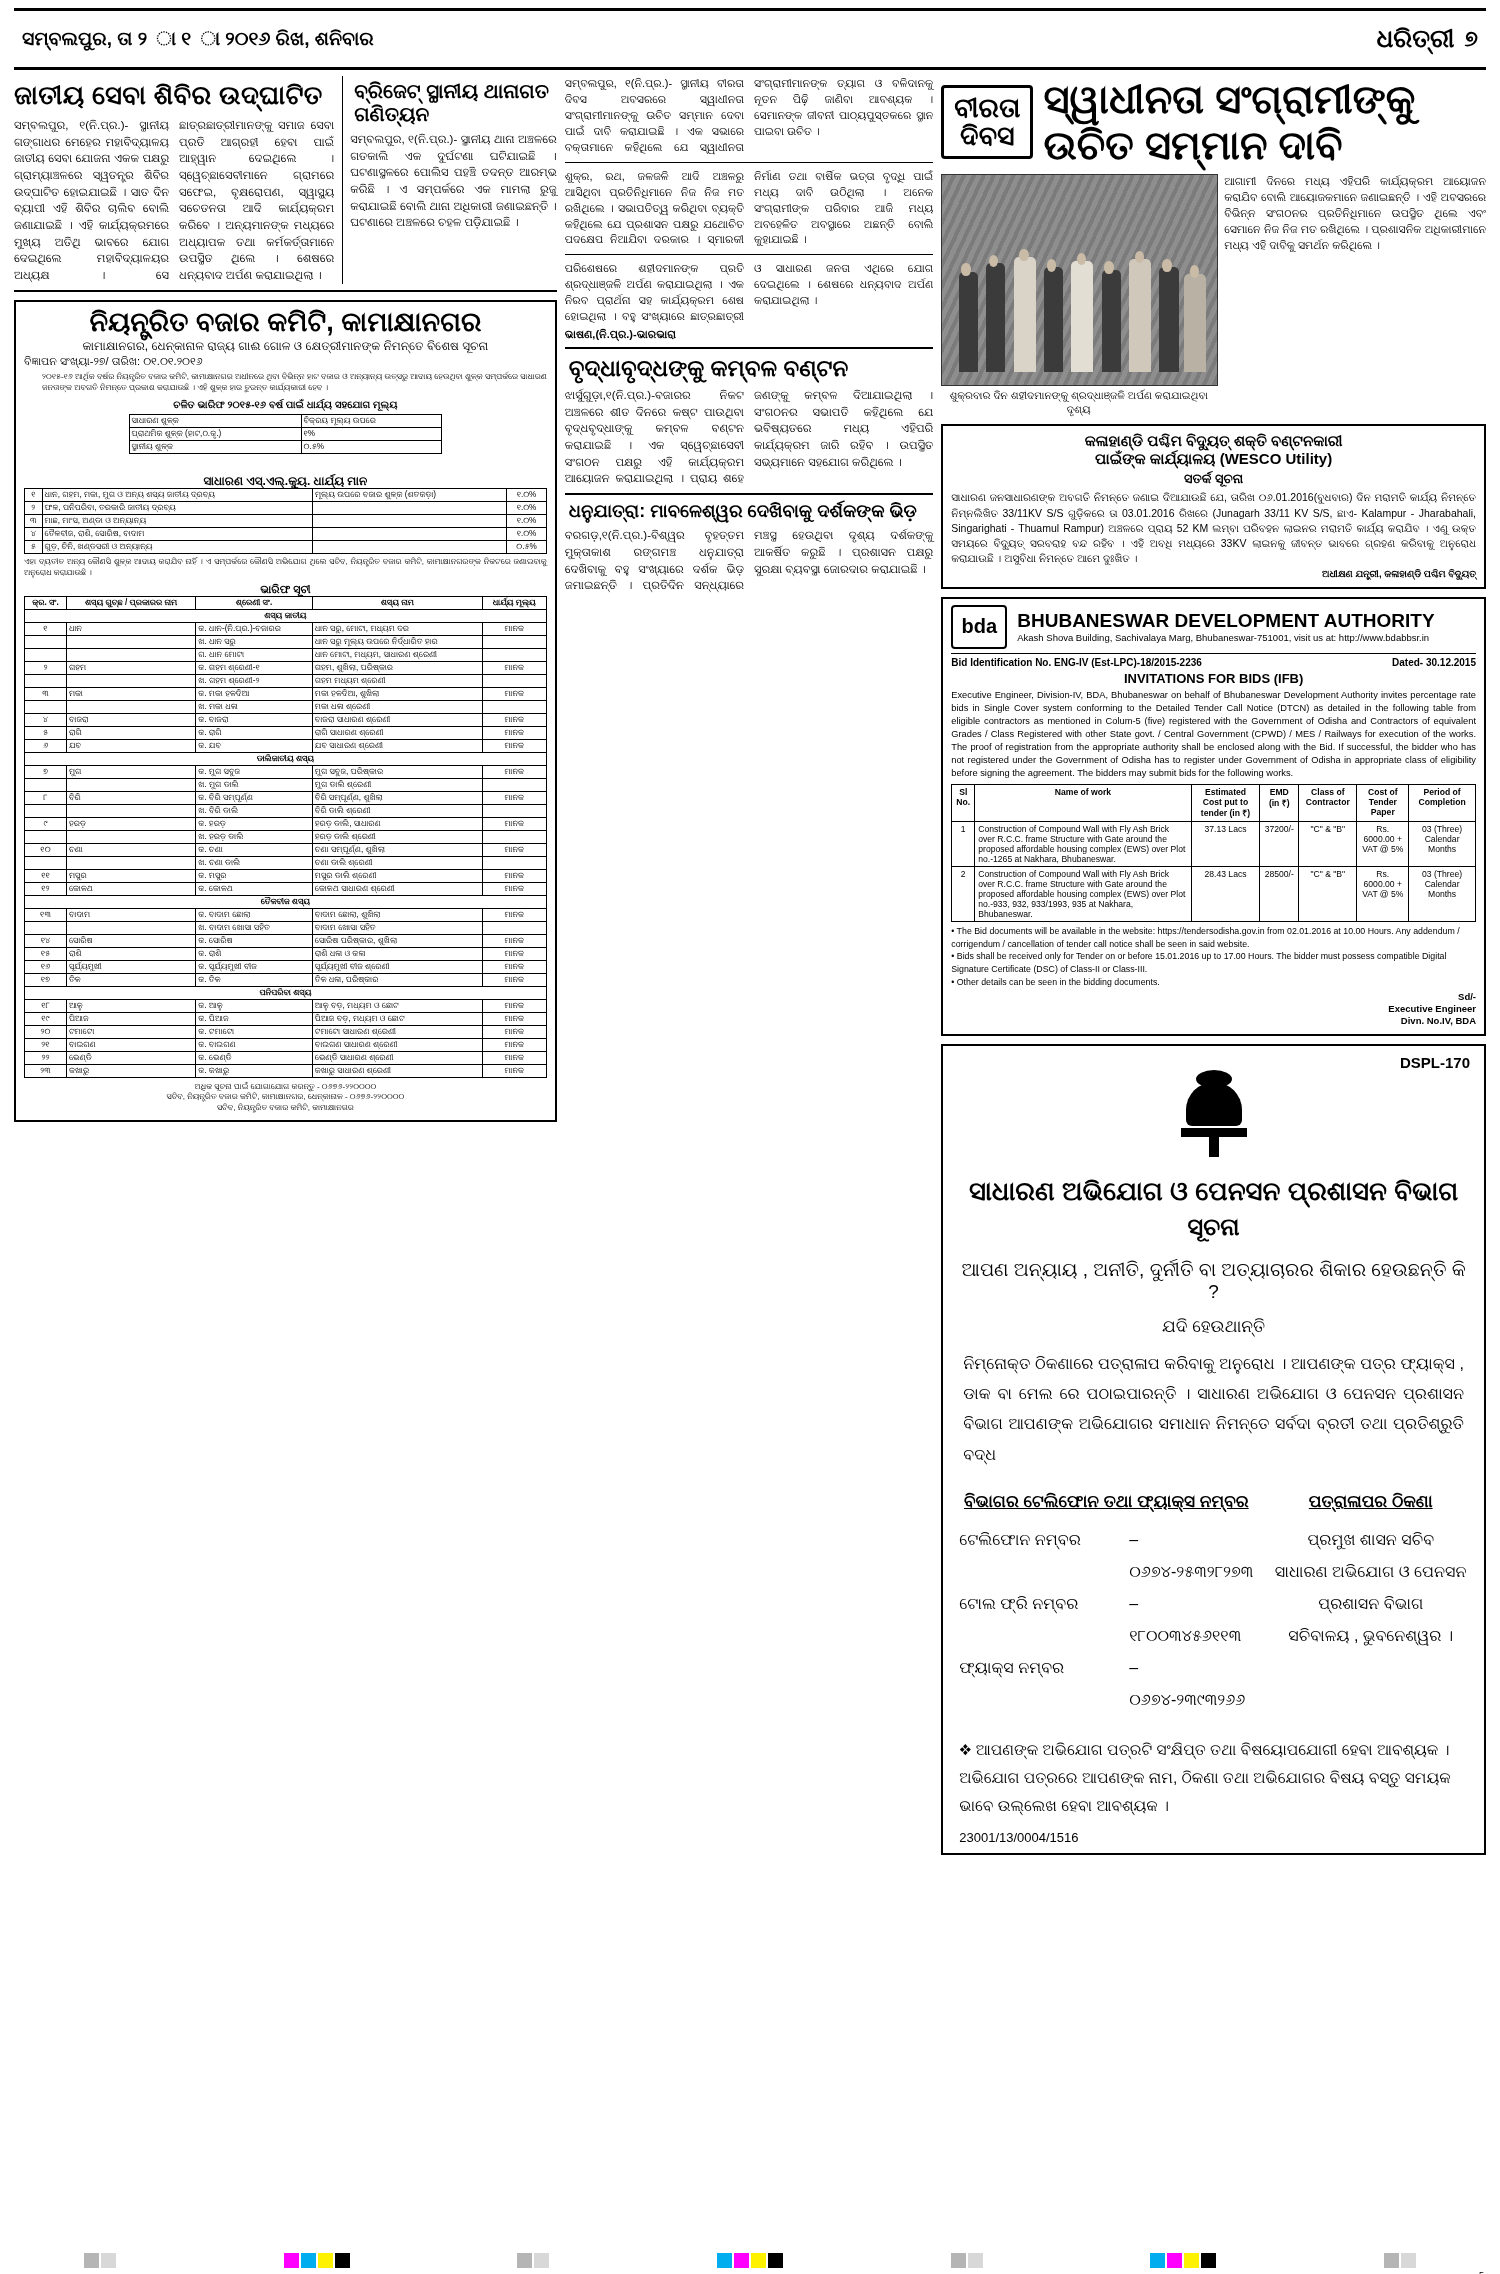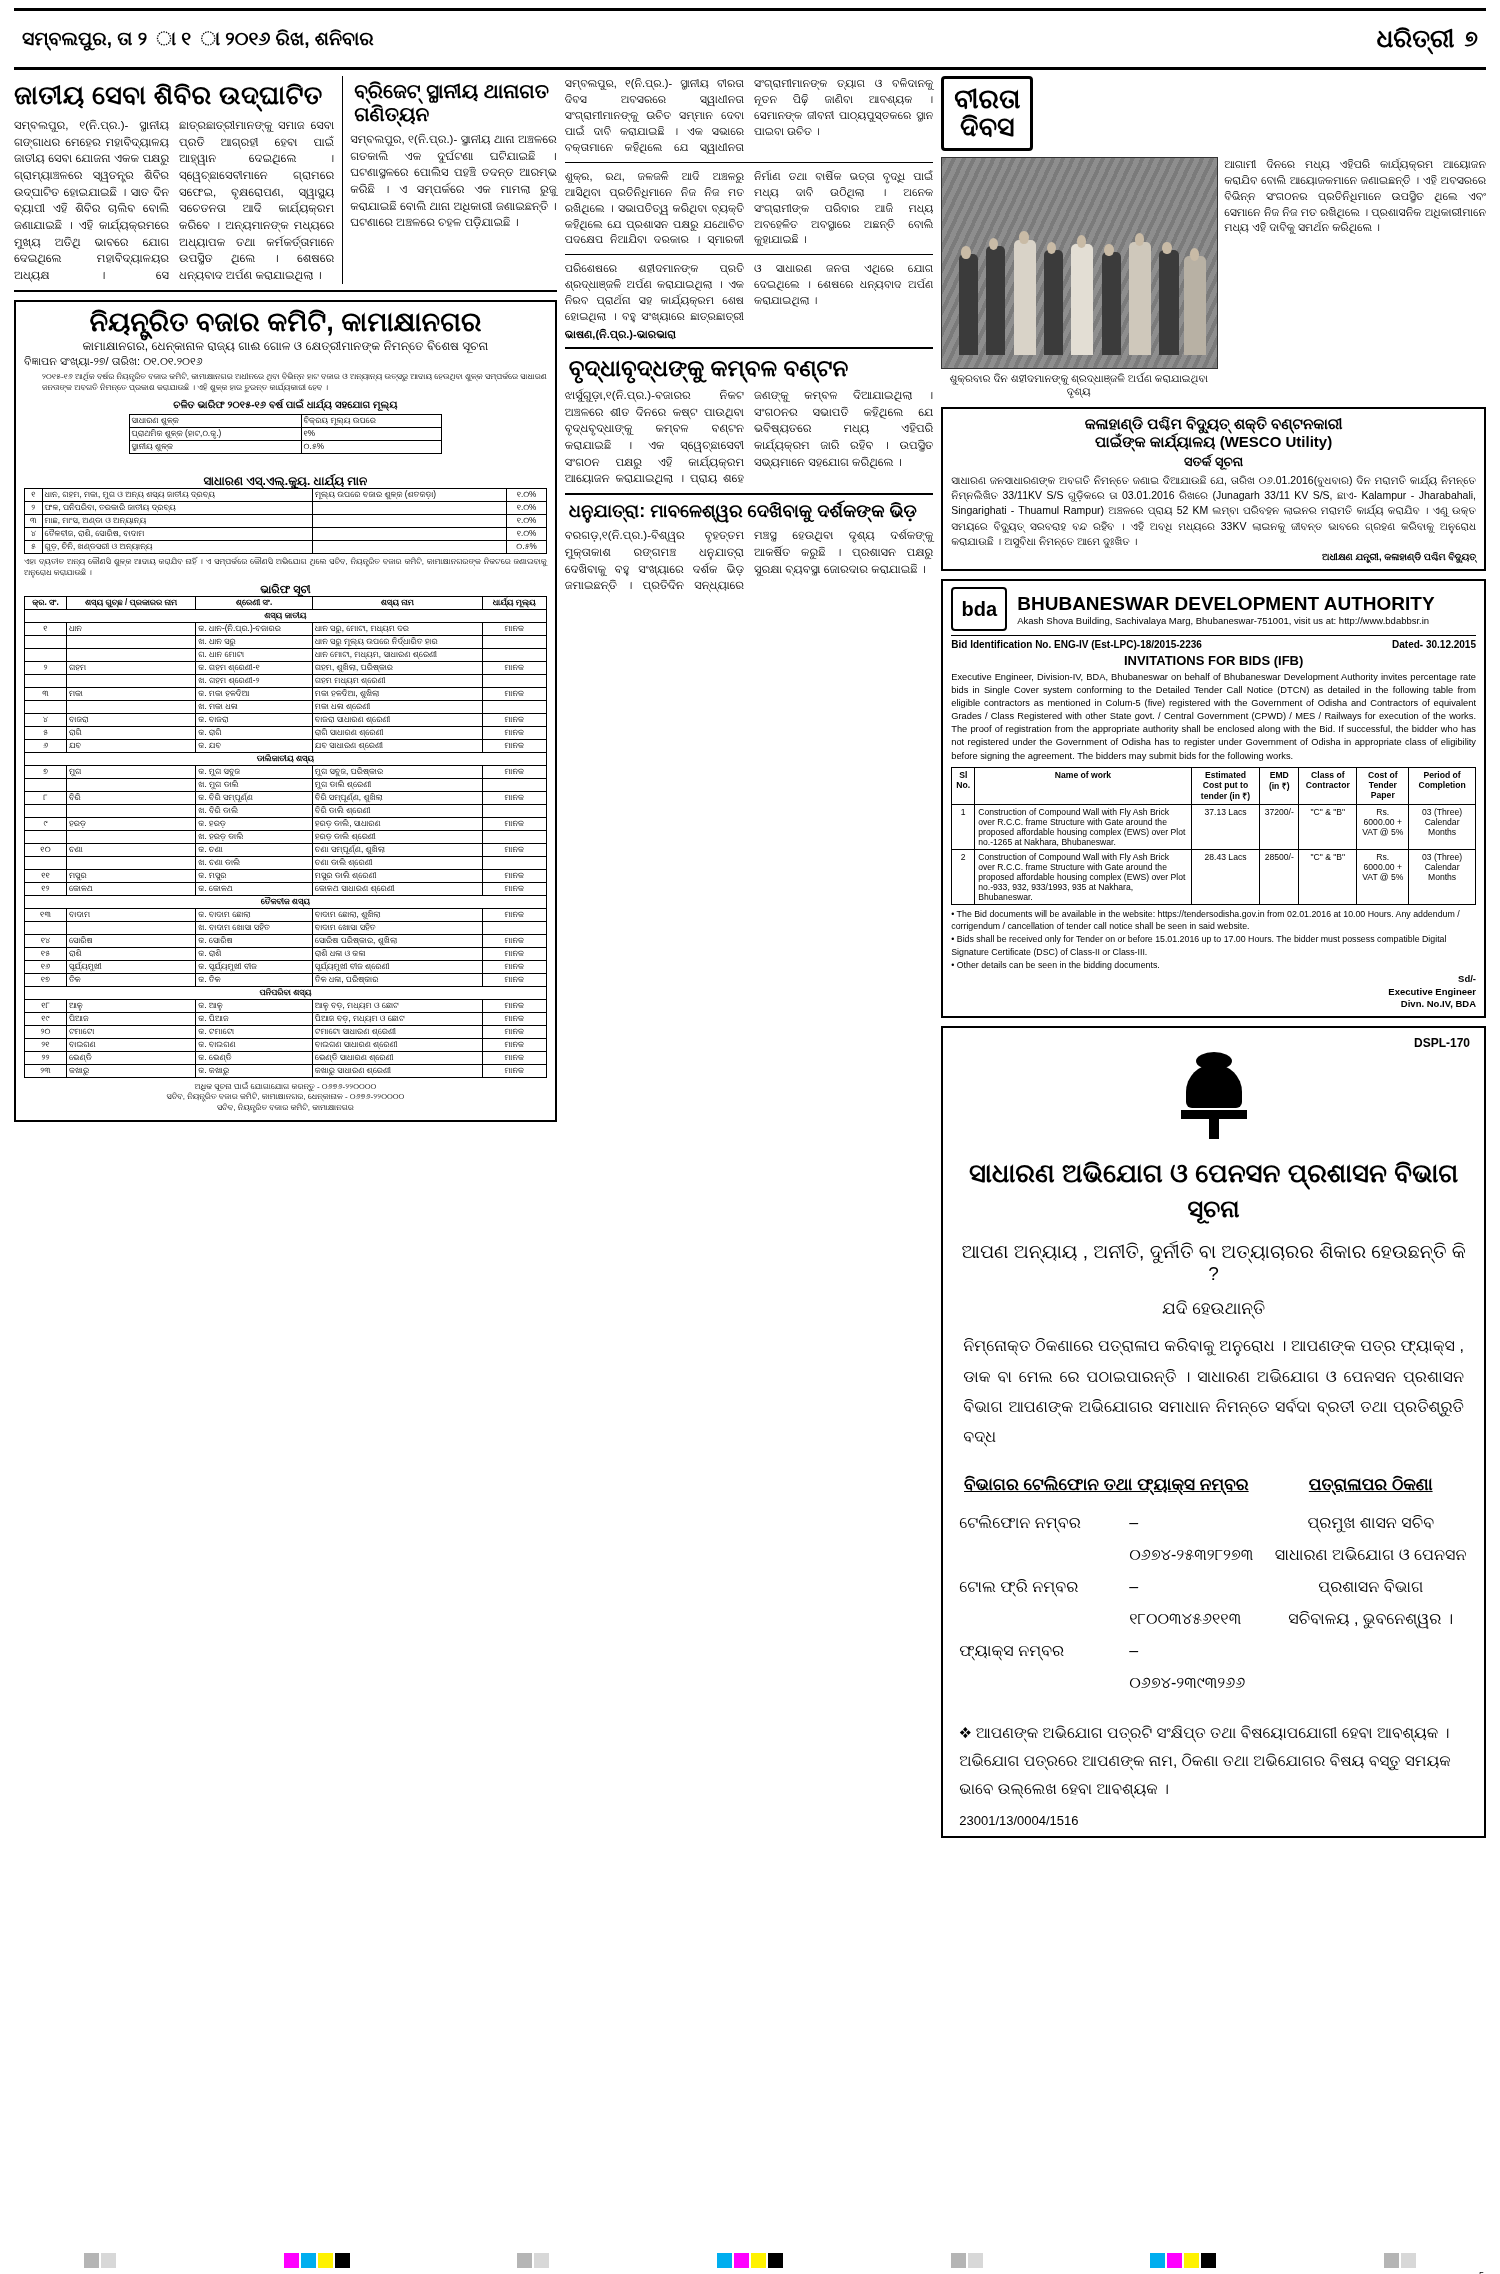--- a/index.html
+++ b/index.html
@@ -84,21 +84,21 @@
   .bda-row{display:flex;justify-content:space-between;font-size:10px;font-weight:bold;margin-top:3px;}
   .bda-ifb{text-align:center;font-size:13px;font-weight:bold;margin:3px 0;}
   .bda-p{font-size:9.3px;line-height:1.4;text-align:justify;}
   table.bda{border-collapse:collapse;width:100%;font-size:8.6px;margin-top:4px;}
   table.bda th,table.bda td{border:1px solid #000;padding:2px 3px;vertical-align:top;}
   table.bda th{text-align:center;font-weight:bold;}
   .bda-notes{font-size:8.8px;line-height:1.45;margin-top:3px;}
   .sign{text-align:right;font-size:9.5px;font-weight:bold;line-height:1.3;margin-top:2px;}
   
   .ga{border:2px solid #000;margin-top:8px;padding:10px 16px 8px 16px;position:relative;min-height:600px;}
-  .ga .dspl{position:absolute;right:14px;top:8px;font-size:12px;font-weight:bold;}
+  .ga .dspl{position:absolute;right:14px;top:8px;font-size:15px;font-weight:bold;}
   .emblem{width:70px;height:84px;margin:26px auto 4px auto;position:relative;}
   .emblem .lion{width:56px;height:44px;background:#000;margin:0 auto;
     border-radius:28px 28px 6px 6px;position:relative;}
   .emblem .lion:before{content:"";position:absolute;left:10px;top:-12px;width:36px;height:18px;background:#000;border-radius:50%;}
   .emblem .base{width:66px;height:9px;background:#000;margin:2px auto 0 auto;}
   .emblem .stem{width:10px;height:20px;background:#000;margin:0 auto;}
   .ga h2{font-size:26px;text-align:center;margin:10px 0 4px 0;}
   .ga h3{font-size:24px;text-align:center;margin:6px 0 18px 0;}
   .ga .q{font-size:19px;text-align:center;margin:14px 0;}
   .ga .q2{font-size:17px;text-align:center;margin:12px 0;}
@@ -490,20 +490,21 @@
       <div class="body-text c2">ବରଗଡ଼,୧(ନି.ପ୍ର.)-ବିଶ୍ୱର ବୃହତ୍ତମ ମୁକ୍ତାକାଶ ରଙ୍ଗମଞ୍ଚ ଧନୁଯାତ୍ରା ଦେଖିବାକୁ ବହୁ ସଂଖ୍ୟାରେ ଦର୍ଶକ ଭିଡ଼ ଜମାଇଛନ୍ତି । ପ୍ରତିଦିନ ସନ୍ଧ୍ୟାରେ ମଞ୍ଚସ୍ଥ ହେଉଥିବା ଦୃଶ୍ୟ ଦର୍ଶକଙ୍କୁ ଆକର୍ଷିତ କରୁଛି । ପ୍ରଶାସନ ପକ୍ଷରୁ ସୁରକ୍ଷା ବ୍ୟବସ୍ଥା ଜୋରଦାର କରାଯାଇଛି ।</div>
     </div>
 
     <div class="colC">
 
       <div style="display:flex;align-items:center;margin-bottom:6px;">
         <div class="kicker">
           <div>ବୀରତା</div>
           <div>ଦିବସ</div>
         </div>
+        <div class="lead-big">ସ୍ୱାଧୀନତା ସଂଗ୍ରାମୀଙ୍କୁ ଉଚିତ ସମ୍ମାନ ଦାବି</div>
       </div>
 
       <div style="display:flex;gap:8px;">
         <div style="flex:1.05;">
           <div class="photo">
             <div class="fig" style="left:6%;width:7%;height:48%;"></div>
             <div class="head" style="left:7%;bottom:52%;width:3.4%;height:6%;"></div>
             <div class="fig" style="left:16%;width:7%;height:52%;"></div>
             <div class="head" style="left:17%;bottom:56%;width:3.4%;height:6%;"></div>
             <div class="fig" style="left:26%;width:8%;height:55%;background:#d9d3c8;"></div>

